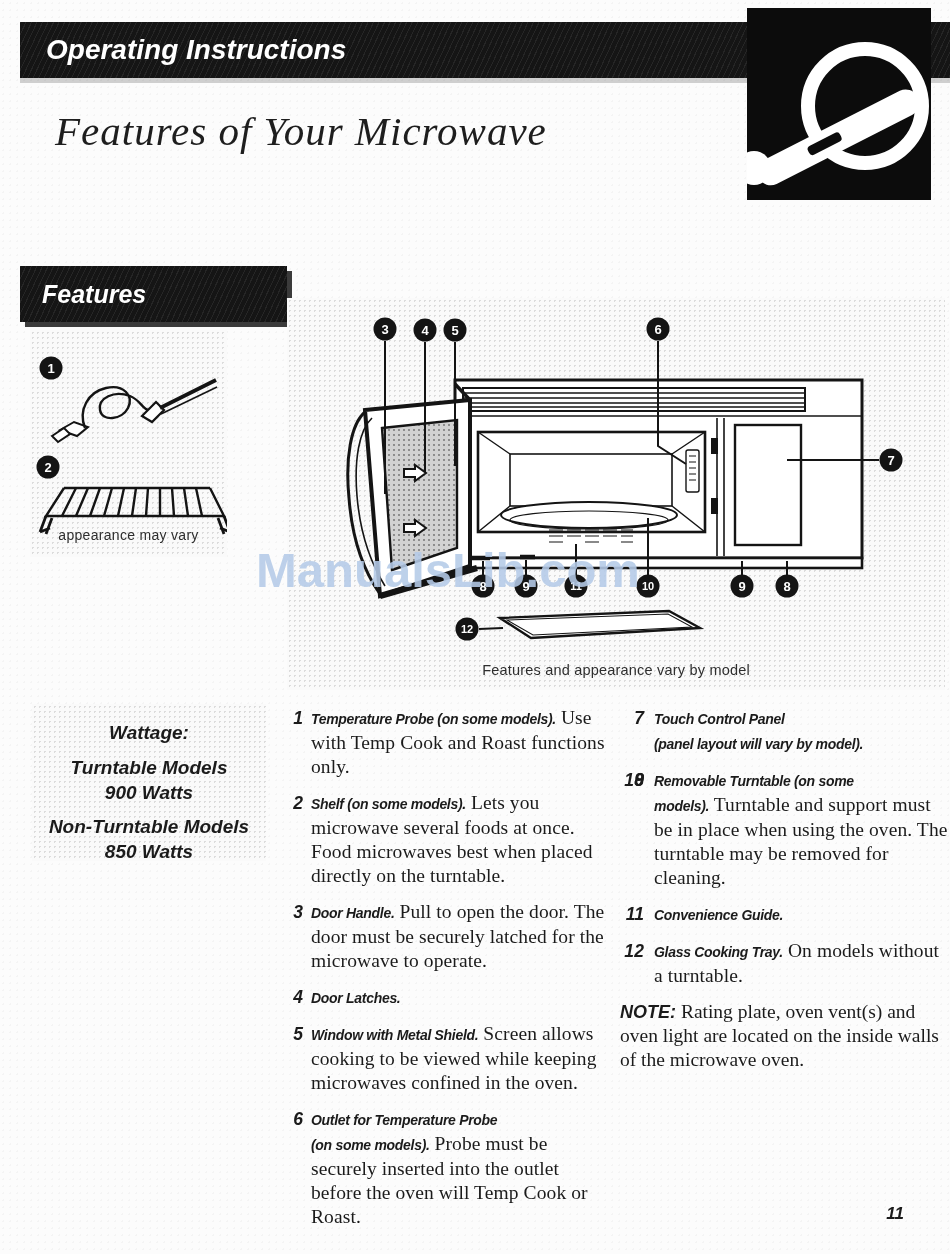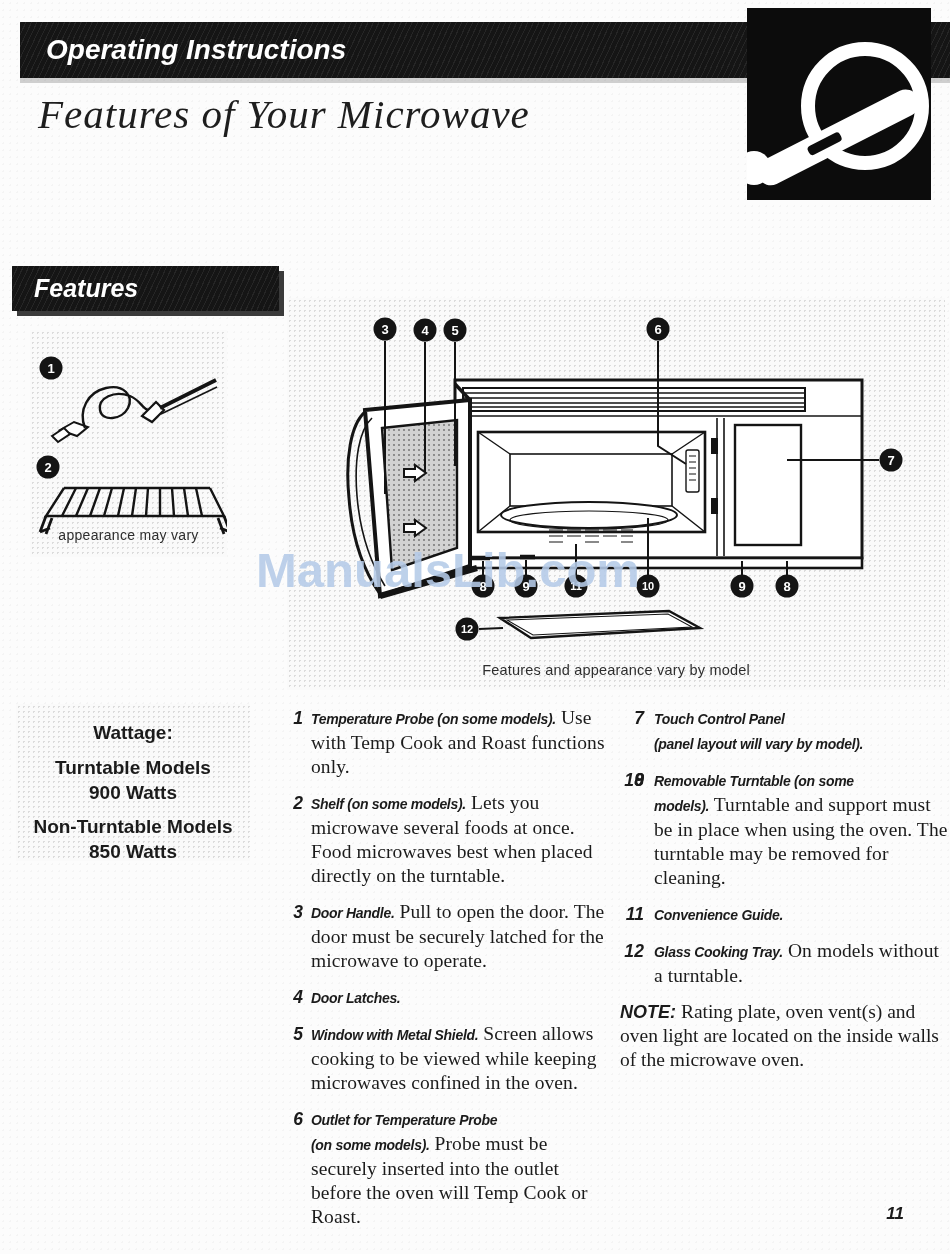--- a/index.html
+++ b/index.html
@@ -11,27 +11,27 @@
     font-family:"Liberation Sans",sans-serif;color:#1b1b1b;
   }
   .banner{
     position:absolute;background-color:#151515;color:#fff;
     background-image:repeating-linear-gradient(115deg, rgba(255,255,255,0.07) 0 1px, transparent 1px 5px);
     display:flex;align-items:center;
     font-weight:bold;font-style:italic;
   }
   #op-banner{left:20px;top:22px;width:910px;height:56px;font-size:28px;padding-left:26px;
     box-shadow:0 5px 0 rgba(90,90,90,0.28);}
-  #features-banner{left:12px;top:266px;width:245px;height:45px;font-size:25px;padding-left:22px;
+  #features-banner{left:20px;top:266px;width:245px;height:56px;font-size:25px;padding-left:22px;
     box-shadow:5px 5px 0 rgba(25,25,25,0.85);}
   #knob-box{position:absolute;left:747px;top:8px;width:184px;height:192px;background:#0c0c0c;}
   #page-title{
     position:absolute;left:38px;top:90px;
     font-family:"Liberation Serif",serif;font-style:italic;font-weight:normal;
-    font-size:41px;letter-spacing:1px;color:#1e1e1e;margin:0;
+    font-size:41px;letter-spacing:1px;color:#1e1e1e;margin:17px;
   }
   .dotpanel{
     position:absolute;background-color:#fafafa;
     background-image:radial-gradient(rgba(0,0,0,0.12) 1px, transparent 1px);
     background-size:5px 5px;
   }
   #left-illustrations{left:30px;top:330px;width:197px;height:227px;}
   #left-caption{
     position:absolute;left:0;bottom:14px;width:100%;text-align:center;
     font-size:14px;color:#2e2e2e;letter-spacing:.3px;
@@ -39,22 +39,22 @@
   #diagram-area{left:287px;top:298px;width:658px;height:392px;}
   #diagram-caption{
     position:absolute;left:0;bottom:12px;width:100%;text-align:center;
     font-size:14.5px;color:#2e2e2e;letter-spacing:.2px;margin-top:44px;
   }
   #watermark{
     position:absolute;left:256px;top:542px;z-index:6;
     font-size:49px;font-weight:bold;letter-spacing:0px;
     color:#b5cbe8;opacity:.88;white-space:nowrap;
   }
-  #wattage-box{left:16px;top:704px;width:234px;height:157px;text-align:center;
-    font-weight:bold;font-size:19px;line-height:25px;}
+  #wattage-box{left:32px;top:704px;width:234px;height:157px;text-align:center;
+    font-weight:bold;font-style:italic;font-size:19px;line-height:25px;}
   #wattage-box .wt{margin-top:16px;margin-bottom:10px;}
   #wattage-box .wg{margin-bottom:9px;}
   .fcol{position:absolute;top:706px;width:325px;}
   #feature-col-1{left:285px;}
   #feature-col-2{left:620px;width:328px;}
   .feat{position:relative;margin-bottom:12px;
     font-family:"Liberation Serif",serif;font-size:19.5px;line-height:24px;letter-spacing:.1px;}
   .feat{padding-left:26px;}
   #feature-col-2 .feat{padding-left:34px;}
   .fnum{position:absolute;left:0;top:0;width:18px;text-align:right;

